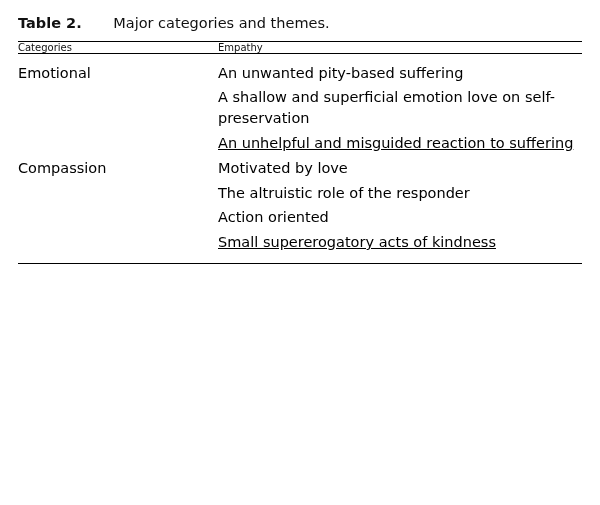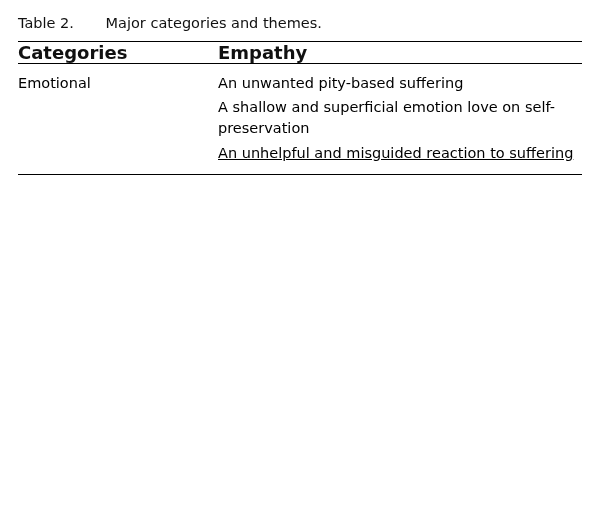--- a/index.html
+++ b/index.html
@@ -19,21 +19,21 @@
     box-sizing: border-box;
     padding: 10px 18px 0 18px;
   }
   .caption {
     font-size: 14.5px;
     line-height: 1.3;
     padding: 4px 0 8px 0;
     color: #111111;
   }
   .caption .caption-label {
-    font-weight: normal;
+    font-weight: bold;
   }
   .caption .caption-text {
     font-weight: normal;
     margin-left: 27px;
   }
   .rule-top {
     border-top: 1.6px solid #000000;
     height: 0;
     margin: 0;
   }
@@ -56,24 +56,23 @@
     vertical-align: top;
     padding: 0;
   }
   .col-cat {
     width: 200px;
   }
   .col-theme {
     width: auto;
   }
   .head-row td {
-    font-size: 18px;
+    font-size: 10px;
     padding: 9px 0 9px 0;
     color: #111111;
-    font-weight: bold;
   }
   .group-row td {
     font-size: 14.5px;
     line-height: 1.42;
     padding-top: 8px;
     padding-bottom: 0;
   }
   .group-row.first td {
     padding-top: 9px;
   }
@@ -126,19 +125,28 @@
     </colgroup>
     <tbody>
       <tr class="group-row first">
         <td class="cat">Emotional</td>
         <td>
           <div class="theme-line">An unwanted pity-based suffering</div>
           <div class="theme-line">A shallow and superficial emotion love on self-preservation</div>
           <div class="theme-line">An unhelpful and misguided reaction to suffering</div>
         </td>
       </tr>
+      <tr class="group-row">
+        <td class="cat">Compassion</td>
+        <td>
+          <div class="theme-line">Motivated by love</div>
+          <div class="theme-line">The altruistic role of the responder</div>
+          <div class="theme-line">Action oriented</div>
+          <div class="theme-line">Small supererogatory acts of kindness</div>
+        </td>
+      </tr>
     </tbody>
   </table>
 
   <div class="spacer-bottom"></div>
   <div class="rule-bottom"></div>
 
 </div>
 
 </body></html>

